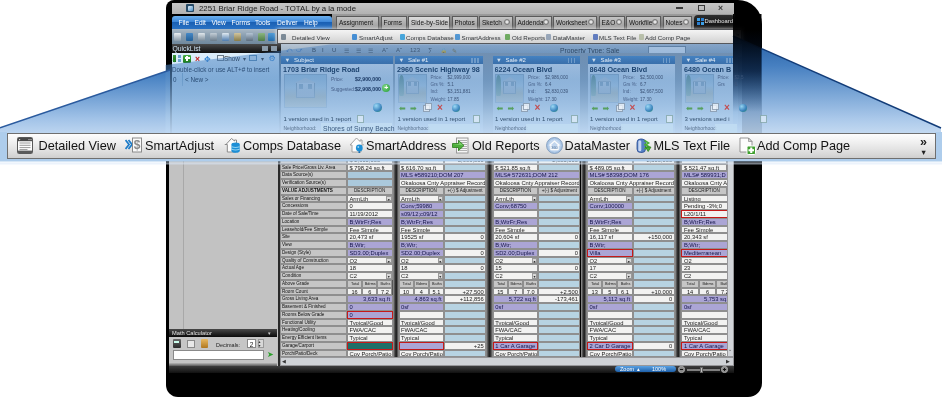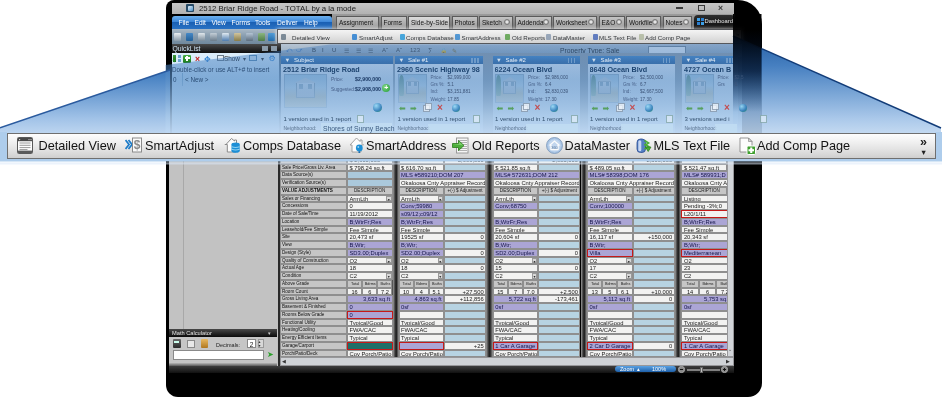--- a/index.html
+++ b/index.html
@@ -5,21 +5,21 @@
 #page{position:relative;width:942px;height:403px;background:#fff;overflow:hidden;
   font-family:"Liberation Sans",sans-serif;}
 #page div{position:absolute;box-sizing:border-box;}
 .t{white-space:nowrap;}
 </style></head><body>
 <div id="page">
 <div style="left:165.5px;top:0;width:596px;height:397px;background:#000;border-radius:8px 24px 14px 12px;"></div>
 <div style="left:172px;top:2.5px;width:562px;height:11.5px;background:linear-gradient(#c6c6c6,#b2b2b2);"></div>
 <div style="left:186px;top:4px;width:8px;height:8px;background:#274a66;border-radius:1px;"></div>
 <div style="left:187.5px;top:5.5px;width:5px;height:5px;background:linear-gradient(135deg,#e8f2fa,#4a90c8);border-radius:1px;"></div>
-<div class="t" style="left:199px;top:3.8px;font-size:7.8px;color:#1d1d1d;">2512 Briar Ridge Road - TOTAL by a la mode</div>
+<div class="t" style="left:199px;top:3.8px;font-size:7.8px;color:#1d1d1d;">2251 Briar Ridge Road - TOTAL by a la mode</div>
 <div style="left:676px;top:7px;width:7px;height:1.5px;background:#3a3a3a;"></div>
 <div style="left:698px;top:4.8px;width:6.5px;height:5.8px;border:1.3px solid #3a3a3a;background:transparent;"></div>
 <div class="t" style="left:718px;top:3.2px;font-size:8.6px;color:#3a3a3a;font-weight:bold;">×</div>
 <div style="left:172px;top:16px;width:159.5px;height:12.5px;border-radius:3px 3px 0 0;background:linear-gradient(#6cb0ee 0%,#3c86d8 45%,#1a60b4 50%,#2a72c4 100%);"></div>
 <div class="t" style="left:178.5px;top:18.8px;font-size:6.6px;color:#fff;">File</div>
 <div class="t" style="left:194.5px;top:18.8px;font-size:6.6px;color:#fff;">Edit</div>
 <div class="t" style="left:211.5px;top:18.8px;font-size:6.6px;color:#fff;">View</div>
 <div class="t" style="left:231.5px;top:18.8px;font-size:6.6px;color:#fff;">Forms</div>
 <div class="t" style="left:255px;top:18.8px;font-size:6.6px;color:#fff;">Tools</div>
 <div class="t" style="left:277px;top:18.8px;font-size:6.6px;color:#fff;">Deliver</div>
@@ -125,21 +125,21 @@
 <div class="t" style="left:268.5px;top:54px;font-size:8px;color:#2a7fd0;">⚙</div>
 <div class="t" style="left:172px;top:66px;font-size:6.3px;color:#2c4e76;z-index:3;">Double-click or use ALT+# to insert</div>
 <div class="t" style="left:173px;top:75.5px;font-size:6.3px;color:#2c4e76;z-index:3;">0</div>
 <div style="left:181.5px;top:73px;width:1px;height:13px;background:#8ab0cc;"></div>
 <div class="t" style="left:185px;top:75.5px;font-size:6.3px;color:#2c4e76;z-index:3;">&lt; New &gt;</div>
 <div style="left:280.5px;top:52.5px;width:457px;height:81px;background:#9aa3ab;"></div>
 <div style="left:281px;top:56px;width:111.5px;height:7.5px;background:linear-gradient(#4a8ac8,#2a5c94);"></div>
 <div class="t" style="left:284.5px;top:57px;font-size:5.8px;color:#dfe9f2;z-index:3;opacity:0.9;">▼</div>
 <div class="t" style="left:294px;top:57.2px;font-size:6px;color:#eef4fa;z-index:3;opacity:0.95;">Subject</div>
 <div style="left:281px;top:63.5px;width:111.5px;height:70px;background:linear-gradient(#fafcfe 0%,#e4eef8 55%,#cfe2f2 100%);"></div>
-<div class="t" style="left:283px;top:64.5px;font-size:7.2px;font-weight:bold;color:#1d4470;z-index:3;width:108.5px;overflow:hidden;">2512 Briar Ridge Road</div>
+<div class="t" style="left:283px;top:64.5px;font-size:7.2px;font-weight:bold;color:#1d4470;z-index:3;width:108.5px;overflow:hidden;">1703 Briar Ridge Road</div>
 <div style="left:283.5px;top:73.5px;width:43px;height:34.5px;border:1px solid #9ab0c0;background:linear-gradient(#b6d4e6 0%,#cfe2ec 40%,#ccc4a2 68%,#dcd4b4 100%);"></div>
 <div style="left:295.54px;top:82.47px;width:19.78px;height:15.18px;background:linear-gradient(#f0f2f4,#c0c4c8);border:0.5px solid #8a9aa0;"></div>
 <div style="left:293.82px;top:77.64px;width:23.220000000000002px;height:5.5200000000000005px;background:#d8dcde;clip-path:polygon(50% 0,0 100%,100% 100%);"></div>
 <div style="left:298.98px;top:83.85px;width:4.3px;height:4.83px;background:#93a8b4;"></div>
 <div style="left:307.58px;top:83.85px;width:4.3px;height:4.83px;background:#93a8b4;"></div>
 <div class="t" style="left:331px;top:77.2px;font-size:4.8px;color:#47608a;z-index:3;">Price:</div>
 <div class="t" style="left:355px;top:76.4px;width:26px;height:7px;font-size:5.2px;font-weight:bold;color:#16335e;text-align:right;z-index:3;">$2,900,000</div>
 <div class="t" style="left:331px;top:86.7px;font-size:4.8px;color:#47608a;z-index:3;">Suggested:</div>
 <div class="t" style="left:355px;top:86px;width:26px;height:7px;font-size:5.2px;font-weight:bold;color:#16335e;text-align:right;z-index:3;">$2,908,000</div>
 <div style="left:382px;top:84px;width:8px;height:8px;border-radius:50%;z-index:3;opacity:0.92;background:radial-gradient(circle at 35% 35%,#7ed87e,#1a9a2a);"></div>
@@ -238,21 +238,21 @@
 <div style="left:644.5px;top:103.5px;width:8px;height:8px;border-radius:50%;z-index:3;opacity:0.85;background:radial-gradient(circle at 35% 30%,#9adcf8,#2a7ab8 60%,#1a8a4a);"></div>
 <div class="t" style="left:590.0px;top:116px;font-size:6px;color:#33506e;z-index:3;width:84px;overflow:hidden;">1 version used in 1 report</div>
 <div style="left:665.5px;top:114.5px;width:7px;height:8px;background:#dcebf8;border:0.5px solid #8aa;z-index:3;opacity:0.8;"></div>
 <div class="t" style="left:590.0px;top:124.5px;font-size:5px;color:#5a7390;z-index:3;">Neighborhood:</div>
 <div style="left:620.5px;top:123.5px;width:52px;height:9px;background:#c2ddf2;z-index:3;opacity:0.8;"></div>
 <div style="left:682px;top:56px;width:56px;height:7.5px;background:linear-gradient(#4a8ac8,#2a5c94);"></div>
 <div class="t" style="left:685.5px;top:57px;font-size:5.8px;color:#dfe9f2;z-index:3;opacity:0.9;">▼</div>
 <div class="t" style="left:695px;top:57.2px;font-size:6px;color:#eef4fa;z-index:3;opacity:0.95;">Sale #4</div>
 <div style="left:726px;top:57.5px;width:8px;height:5px;background:repeating-linear-gradient(90deg,#9ab8d4 0,#9ab8d4 1.5px,transparent 1.5px,transparent 3px);"></div>
 <div style="left:682px;top:63.5px;width:56px;height:70px;background:linear-gradient(#fafcfe 0%,#e4eef8 55%,#cfe2f2 100%);"></div>
-<div class="t" style="left:684px;top:64.5px;font-size:7.2px;font-weight:bold;color:#1d4470;z-index:3;width:53px;overflow:hidden;">4727 Ocean B</div>
+<div class="t" style="left:684px;top:64.5px;font-size:7.2px;font-weight:bold;color:#1d4470;z-index:3;width:53px;overflow:hidden;">6480 Ocean B</div>
 <div style="left:684.5px;top:73.5px;width:29px;height:29px;border:1px solid #9ab0c0;background:linear-gradient(#b6d4e6 0%,#cfe2ec 40%,#ccc4a2 68%,#dcd4b4 100%);"></div>
 <div style="left:692.62px;top:81.04px;width:13.34px;height:12.76px;background:linear-gradient(#f0f2f4,#c0c4c8);border:0.5px solid #8a9aa0;"></div>
 <div style="left:691.46px;top:76.98px;width:15.66px;height:4.64px;background:#d8dcde;clip-path:polygon(50% 0,0 100%,100% 100%);"></div>
 <div style="left:694.94px;top:82.2px;width:2.9000000000000004px;height:4.0600000000000005px;background:#93a8b4;"></div>
 <div style="left:700.74px;top:82.2px;width:2.9000000000000004px;height:4.0600000000000005px;background:#93a8b4;"></div>
 <div style="left:685.5px;top:74.5px;width:5.22px;height:21.75px;background:linear-gradient(#4a7a5a,#7aa882);border-radius:40% 40% 20% 20%;opacity:0.8;"></div>
 <div class="t" style="left:717.5px;top:75.0px;font-size:4.6px;color:#4a648c;z-index:3;">Price:</div>
 <div class="t" style="left:734.5px;top:75.0px;font-size:4.6px;color:#3c5478;z-index:3;">$2,5</div>
 <div class="t" style="left:717.5px;top:82.2px;font-size:4.6px;color:#4a648c;z-index:3;">Grs</div>
 <div class="t" style="left:734.5px;top:82.2px;font-size:4.6px;color:#3c5478;z-index:3;">6.</div>

